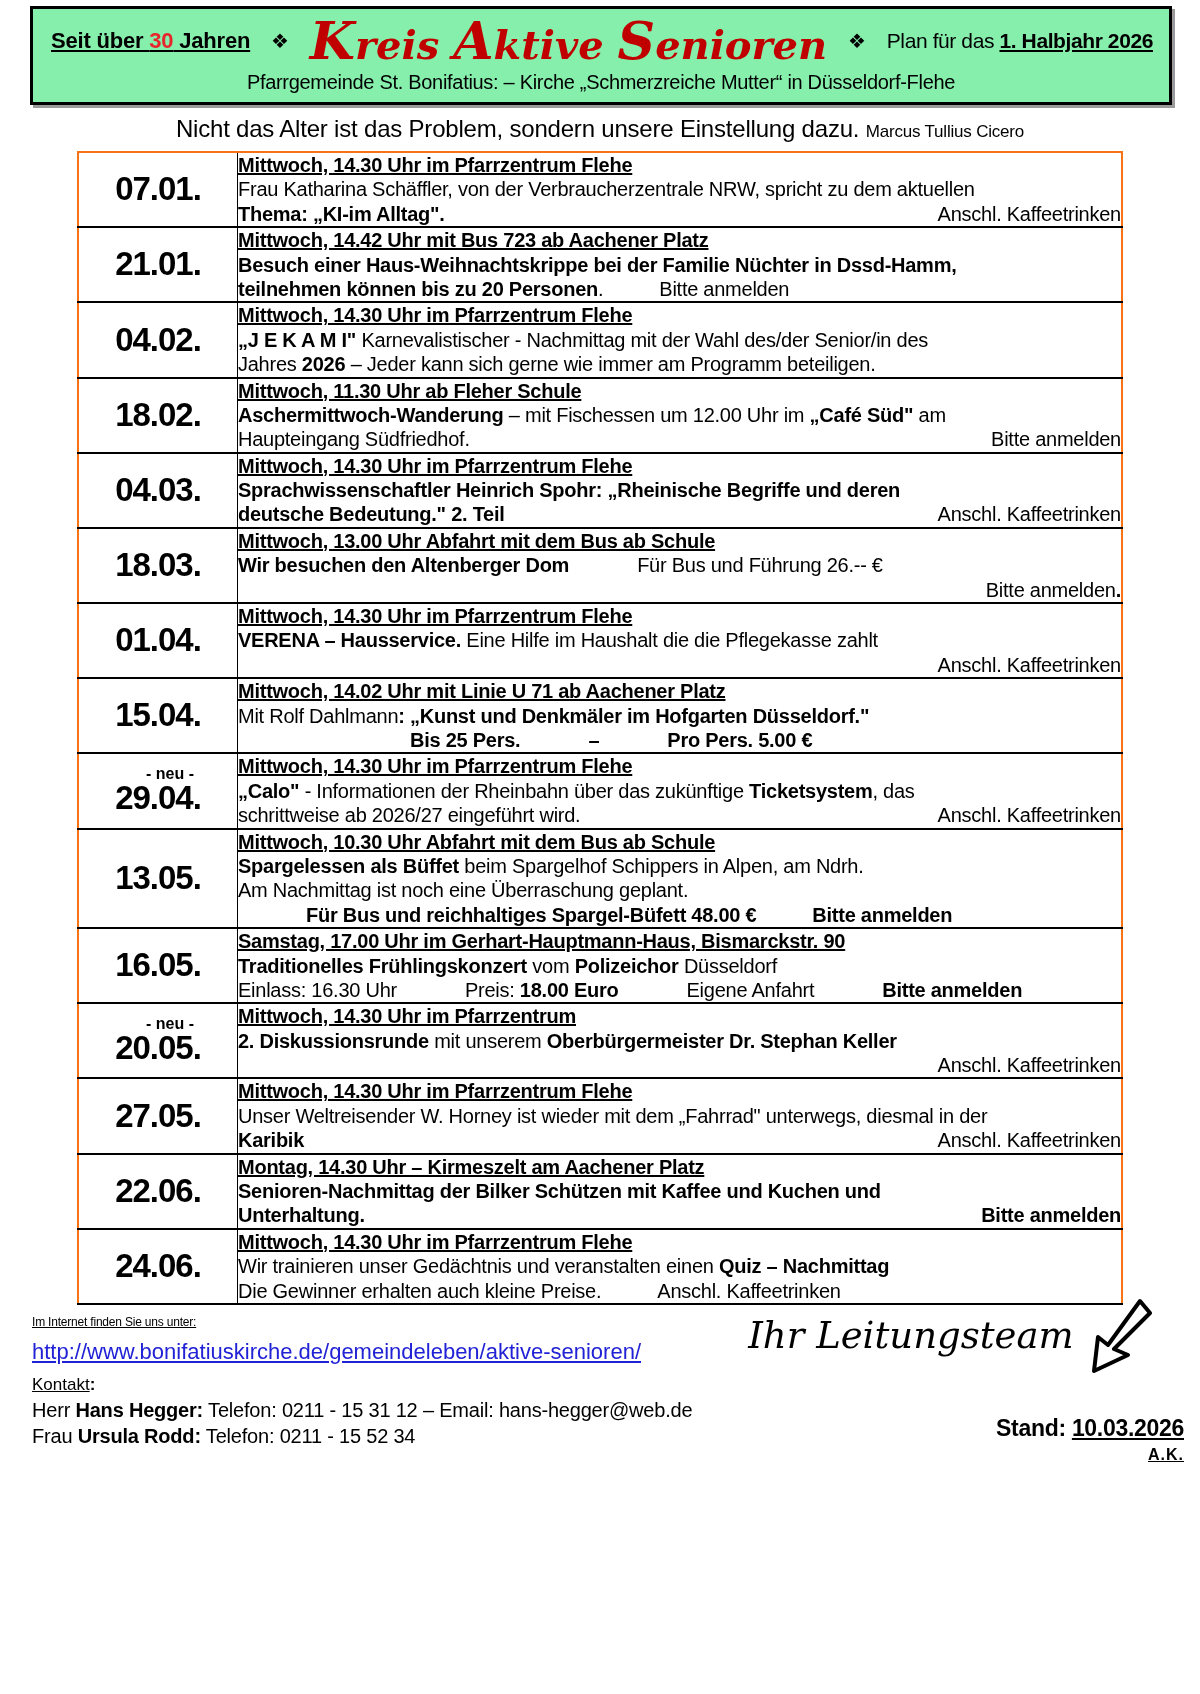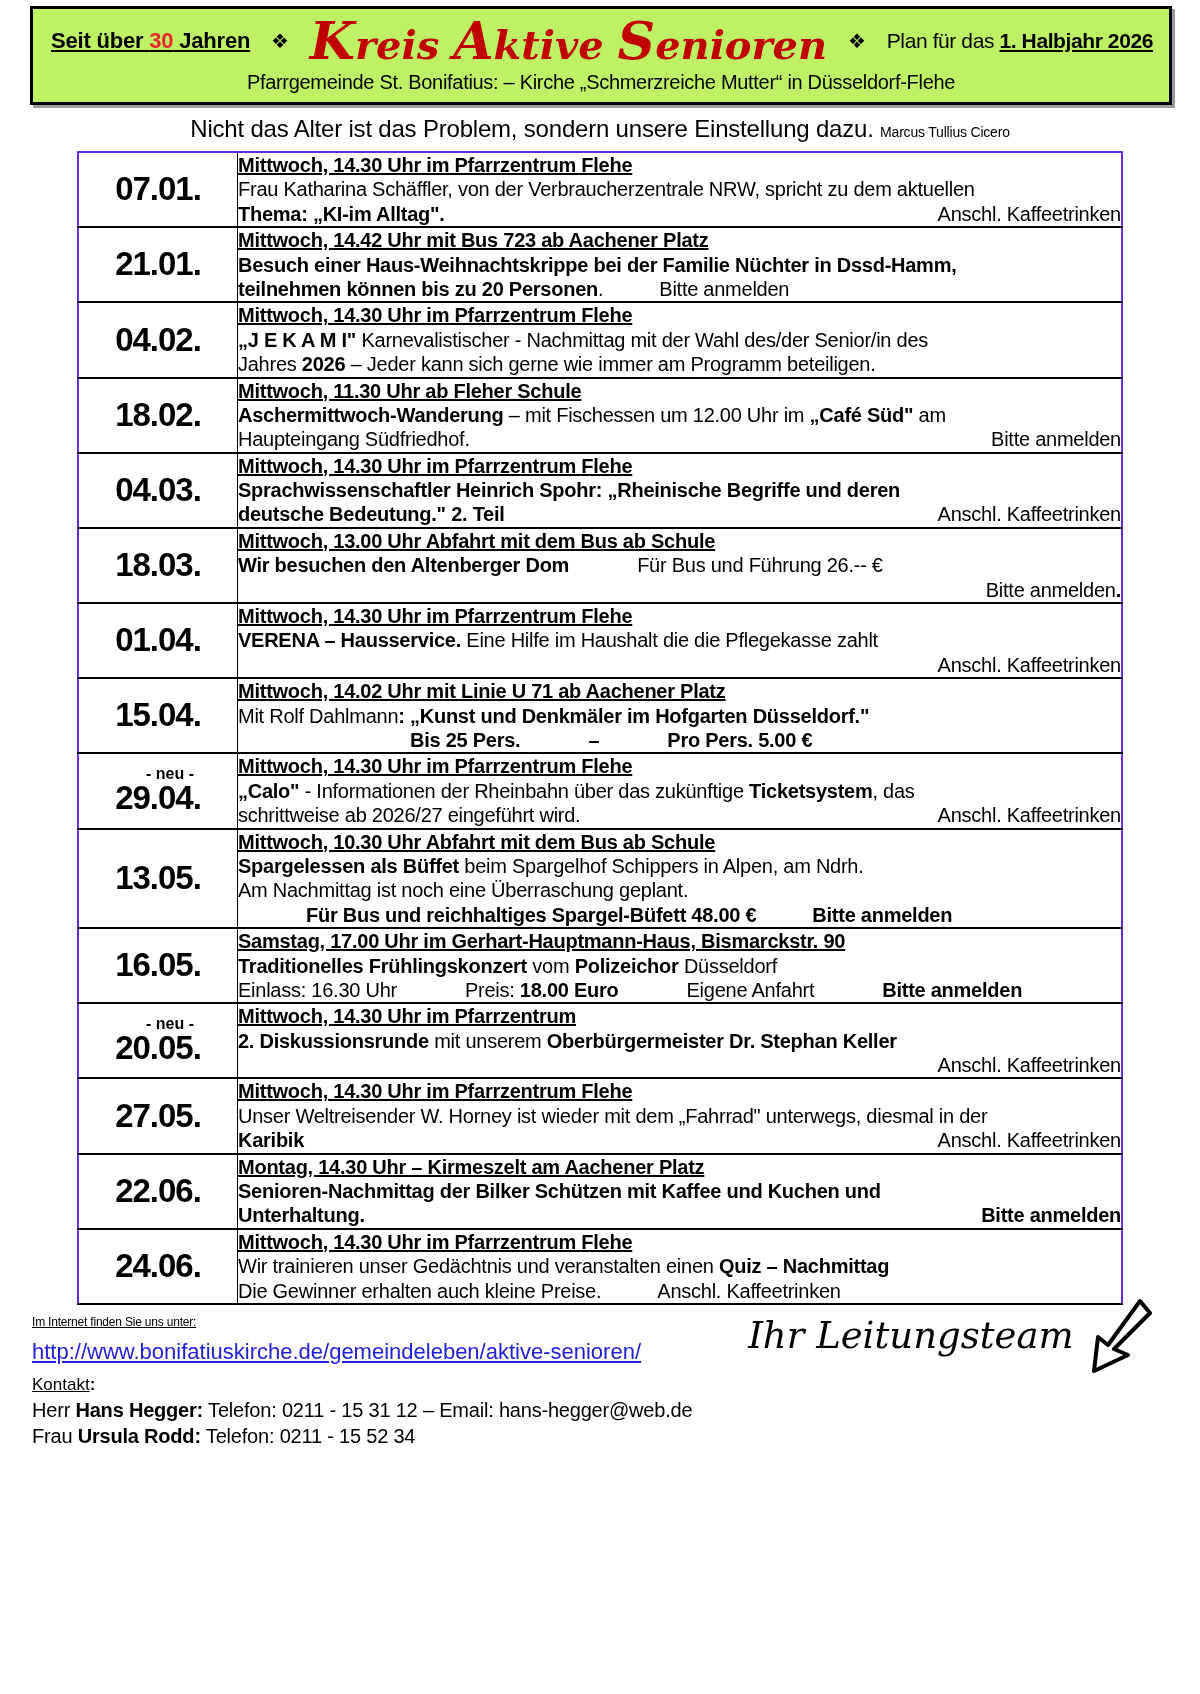--- a/index.html
+++ b/index.html
@@ -22,21 +22,21 @@
     padding: 0 18px;
     position: relative;
   }
 
   
   .header-box {
     margin: 6px 10px 0 12px;
     border: 3px solid #000;
     box-shadow: 3px 3px 0 #9a9a9a;
     padding: 6px 10px 8px 10px;
-    background: #bef264;
+    background: #86efac;
   }
   .header-row1 {
     display: flex;
     align-items: center;
     justify-content: space-between;
     white-space: nowrap;
   }
   .hdr-left {
     font-size: 22px;
     font-weight: bold;
@@ -74,31 +74,31 @@
   }
 
   
   .quote-line {
     text-align: center;
     margin: 10px 0 8px 0;
     font-size: 24px;
     letter-spacing: -0.2px;
   }
   .quote-author {
-    font-size: 14px;
+    font-size: 17px;
     letter-spacing: -0.2px;
   }
 
   
   table.schedule {
     border-collapse: collapse;
     width: 1046px;
     margin: 0 auto;
     table-layout: fixed;
-    border: 2px solid #6d28d9;
+    border: 2px solid #f97316;
   }
   table.schedule td {
     border: 1px solid #000;
     border-bottom: 2px solid #000;
     vertical-align: middle;
     padding: 0;
   }
   td.date-cell {
     width: 158px;
     text-align: center;
@@ -371,16 +371,20 @@
     <div class="f-contact"><span>Herr </span><b>Hans Hegger:</b><span> Telefon: 0211 - 15 31 12 – Email: hans-hegger@web.de</span></div>
     <div class="f-contact"><span>Frau </span><b>Ursula Rodd:</b><span>  Telefon: 0211 - 15 52 34</span></div>
 
     <div class="sign-area">
       <span class="sign-text">Ihr Leitungsteam</span>
       <svg class="arrow-svg" width="64" height="78" viewBox="0 0 64 78">
         <polygon points="52,4 62,16 26,52 40,58 6,74 10,40 20,48" fill="#ffffff" stroke="#000000" stroke-width="4" stroke-linejoin="round"></polygon>
       </svg>
     </div>
 
+    <div class="stand-area">
+      <div class="stand-line"><span>Stand: </span><span class="ul">10.03.2026</span></div>
+      <div class="stand-initials">A.K.</div>
+    </div>
 
   </div>
 
 </div>
 
 </body></html>

